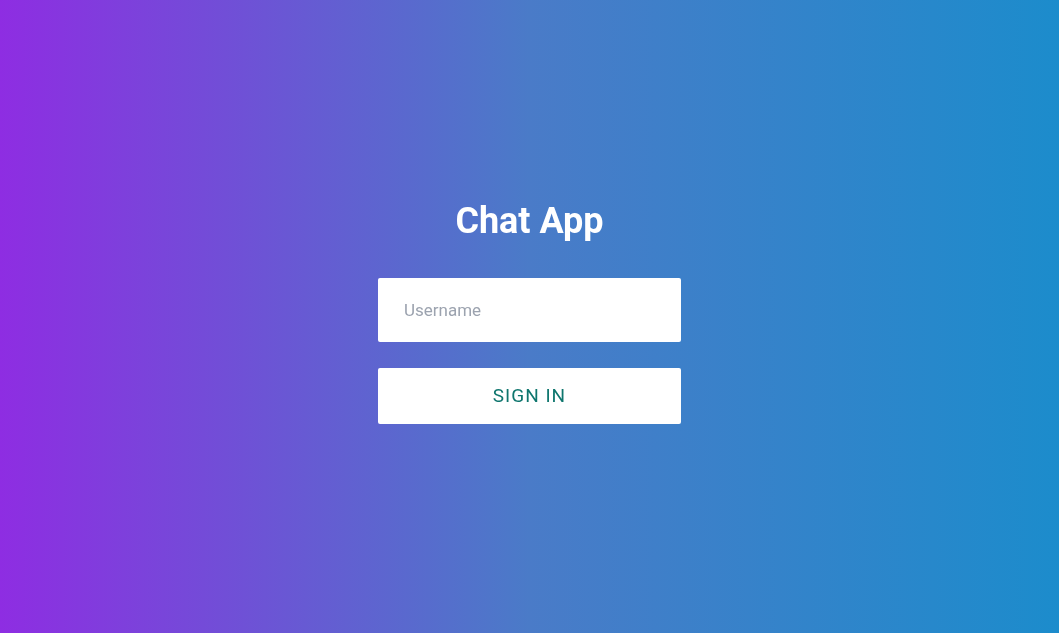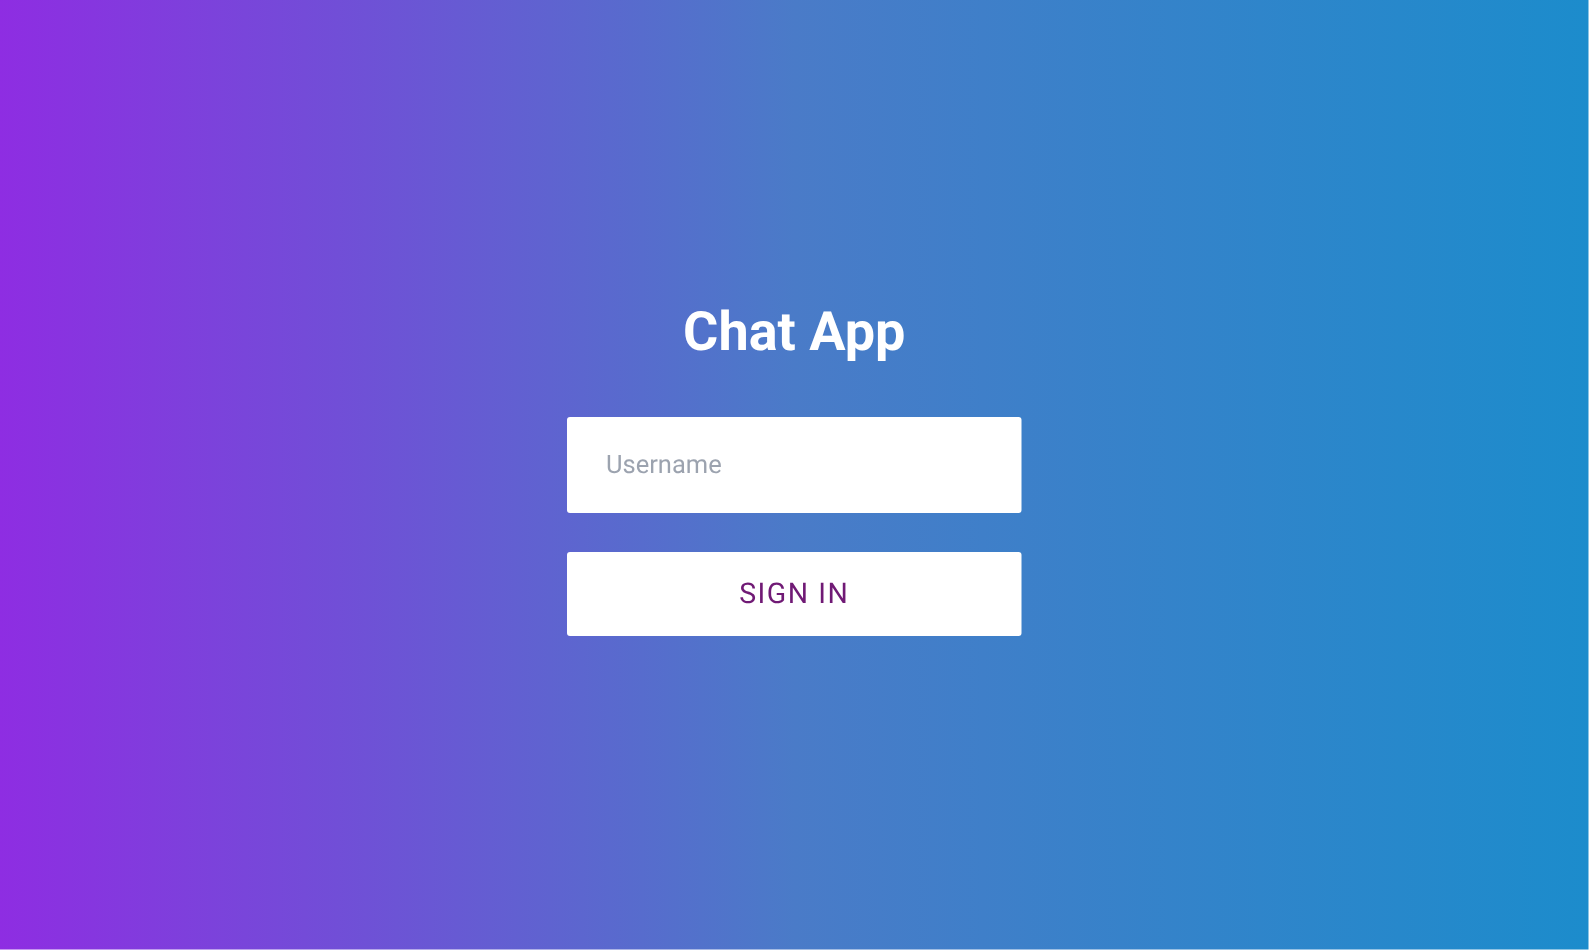--- a/index.html
+++ b/index.html
@@ -54,21 +54,21 @@
       font-size: 17px;
     }
     
     .signin-button {
       width: 303px;
       height: 56px;
       background: #ffffff;
       border: none;
       border-radius: 2px;
       font-size: 19px;
-      color: #701a75;
+      color: #0f766e;
       letter-spacing: 1px;
       cursor: pointer;
       margin-top: 5px;
       font-family: inherit;
     }
   </style>
 </head>
 <body>
 
 <div class="login-container">

